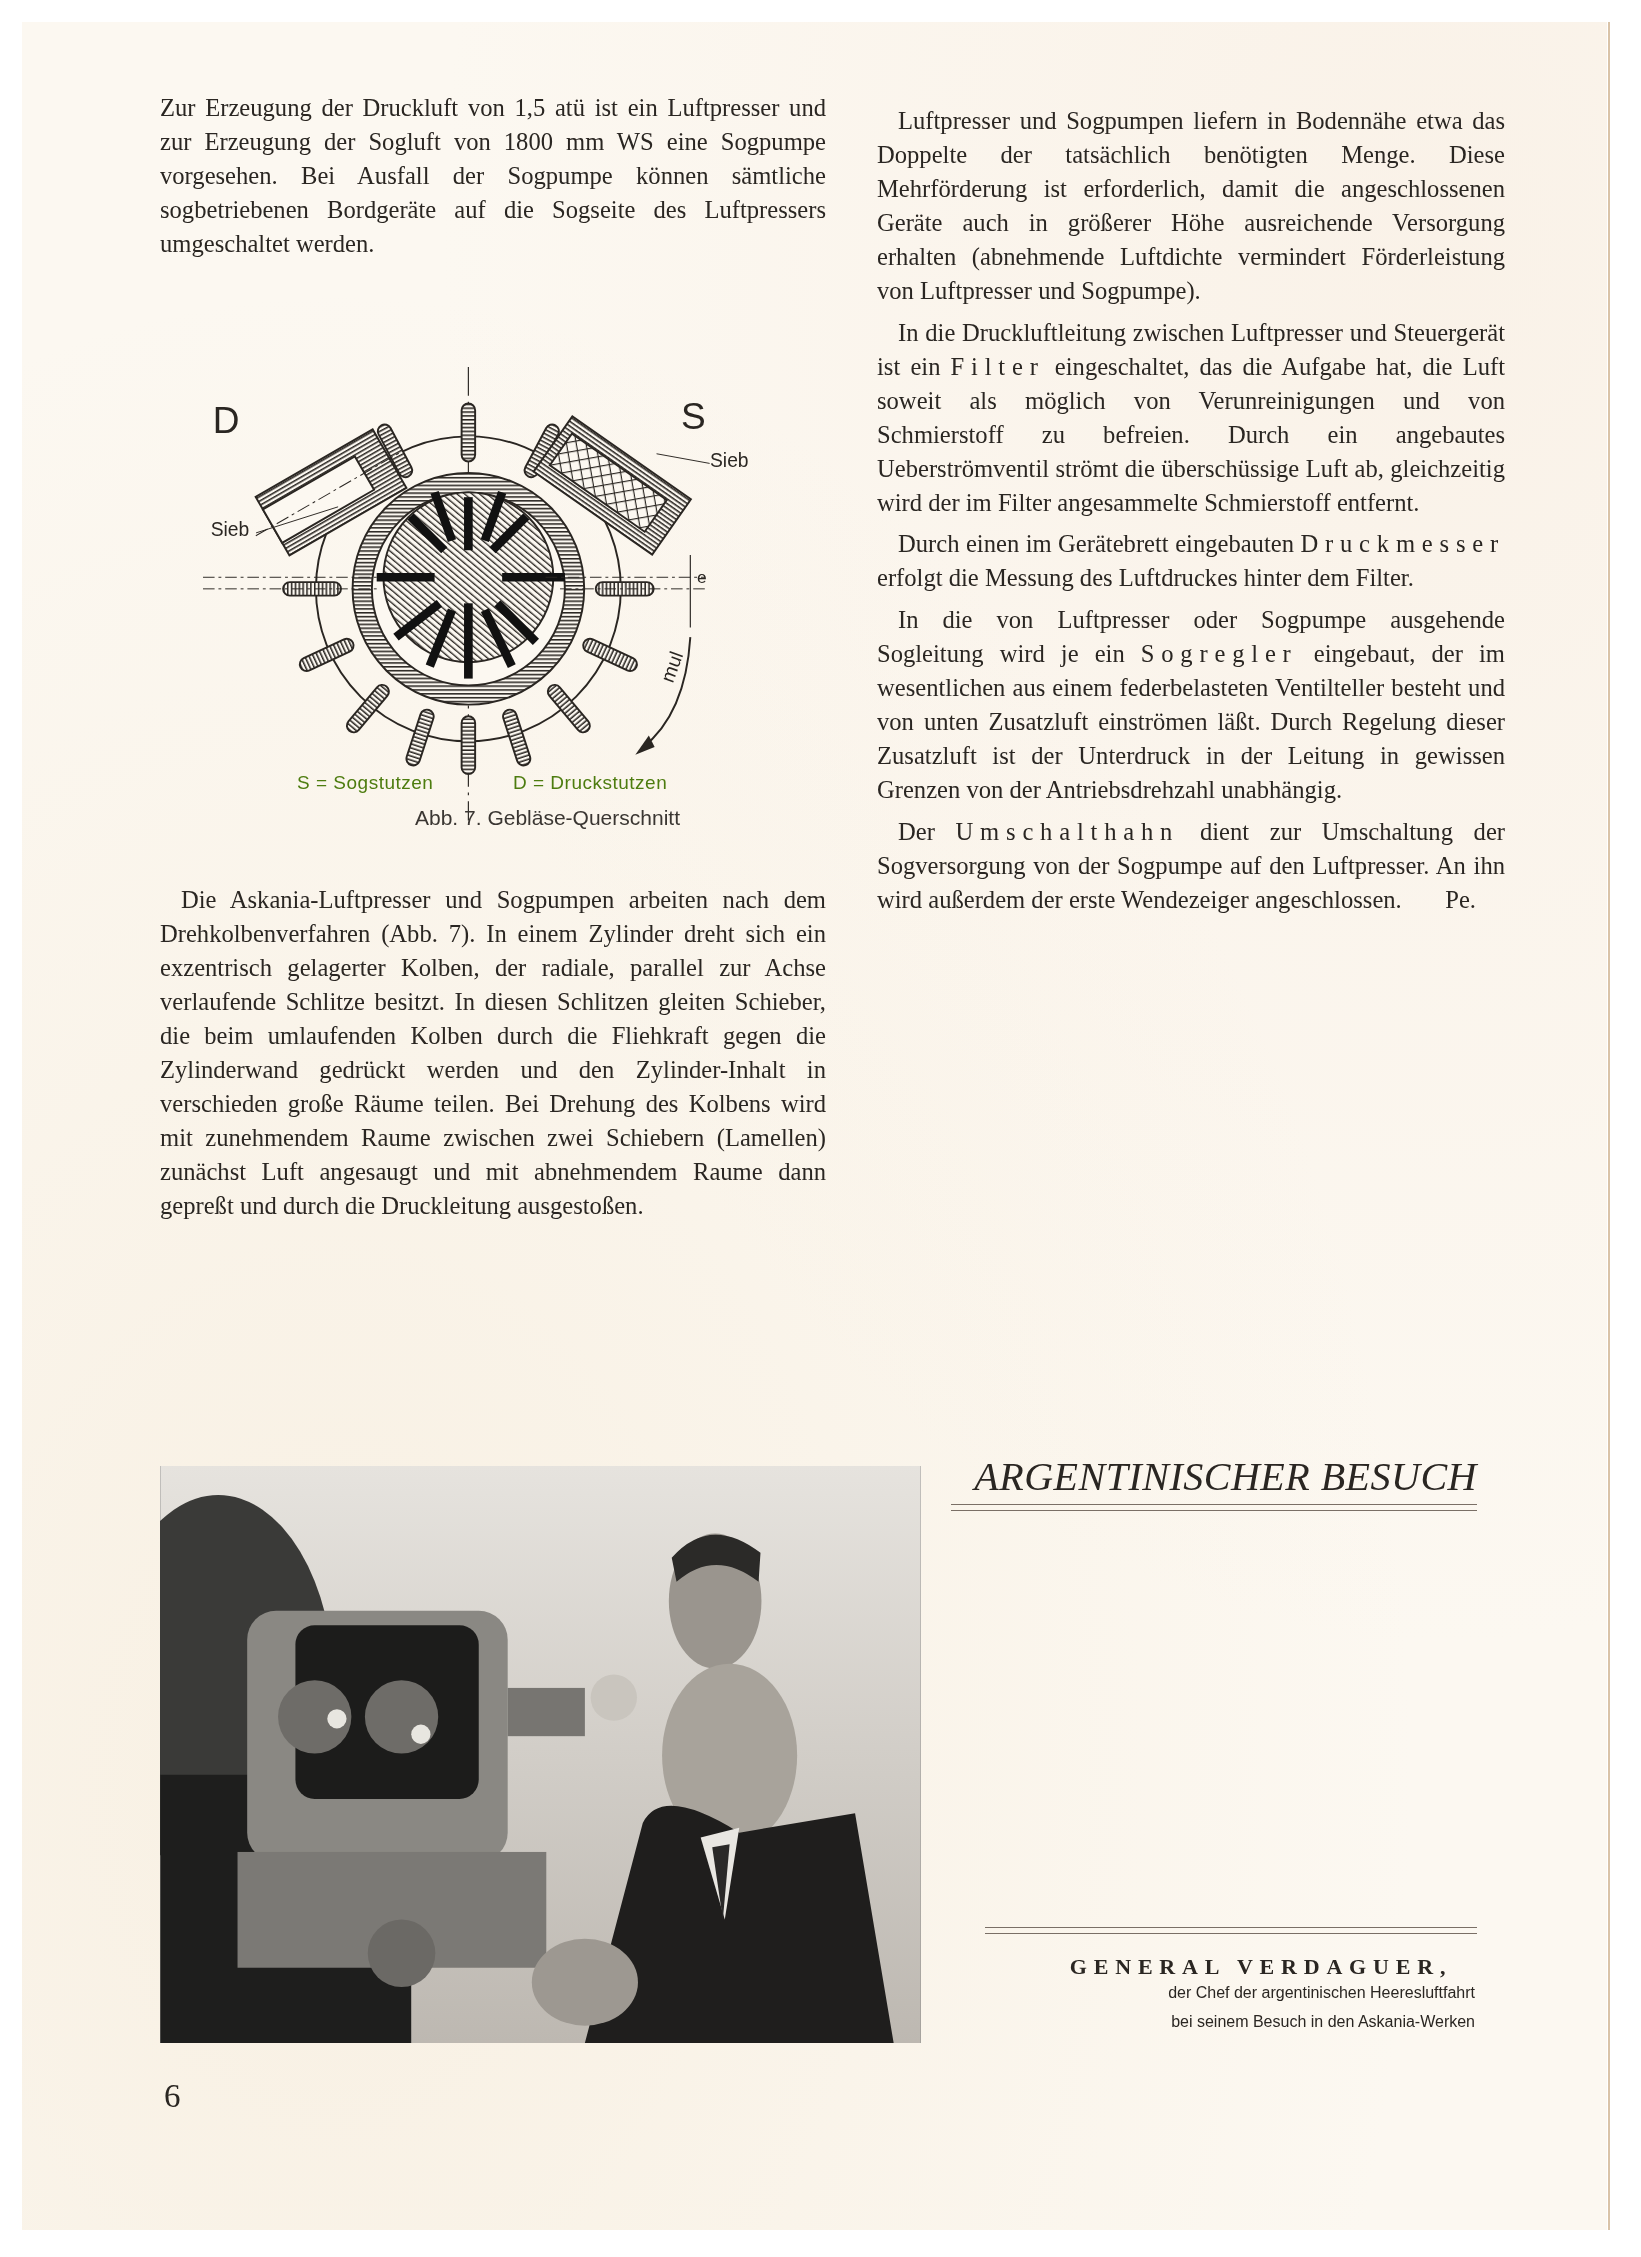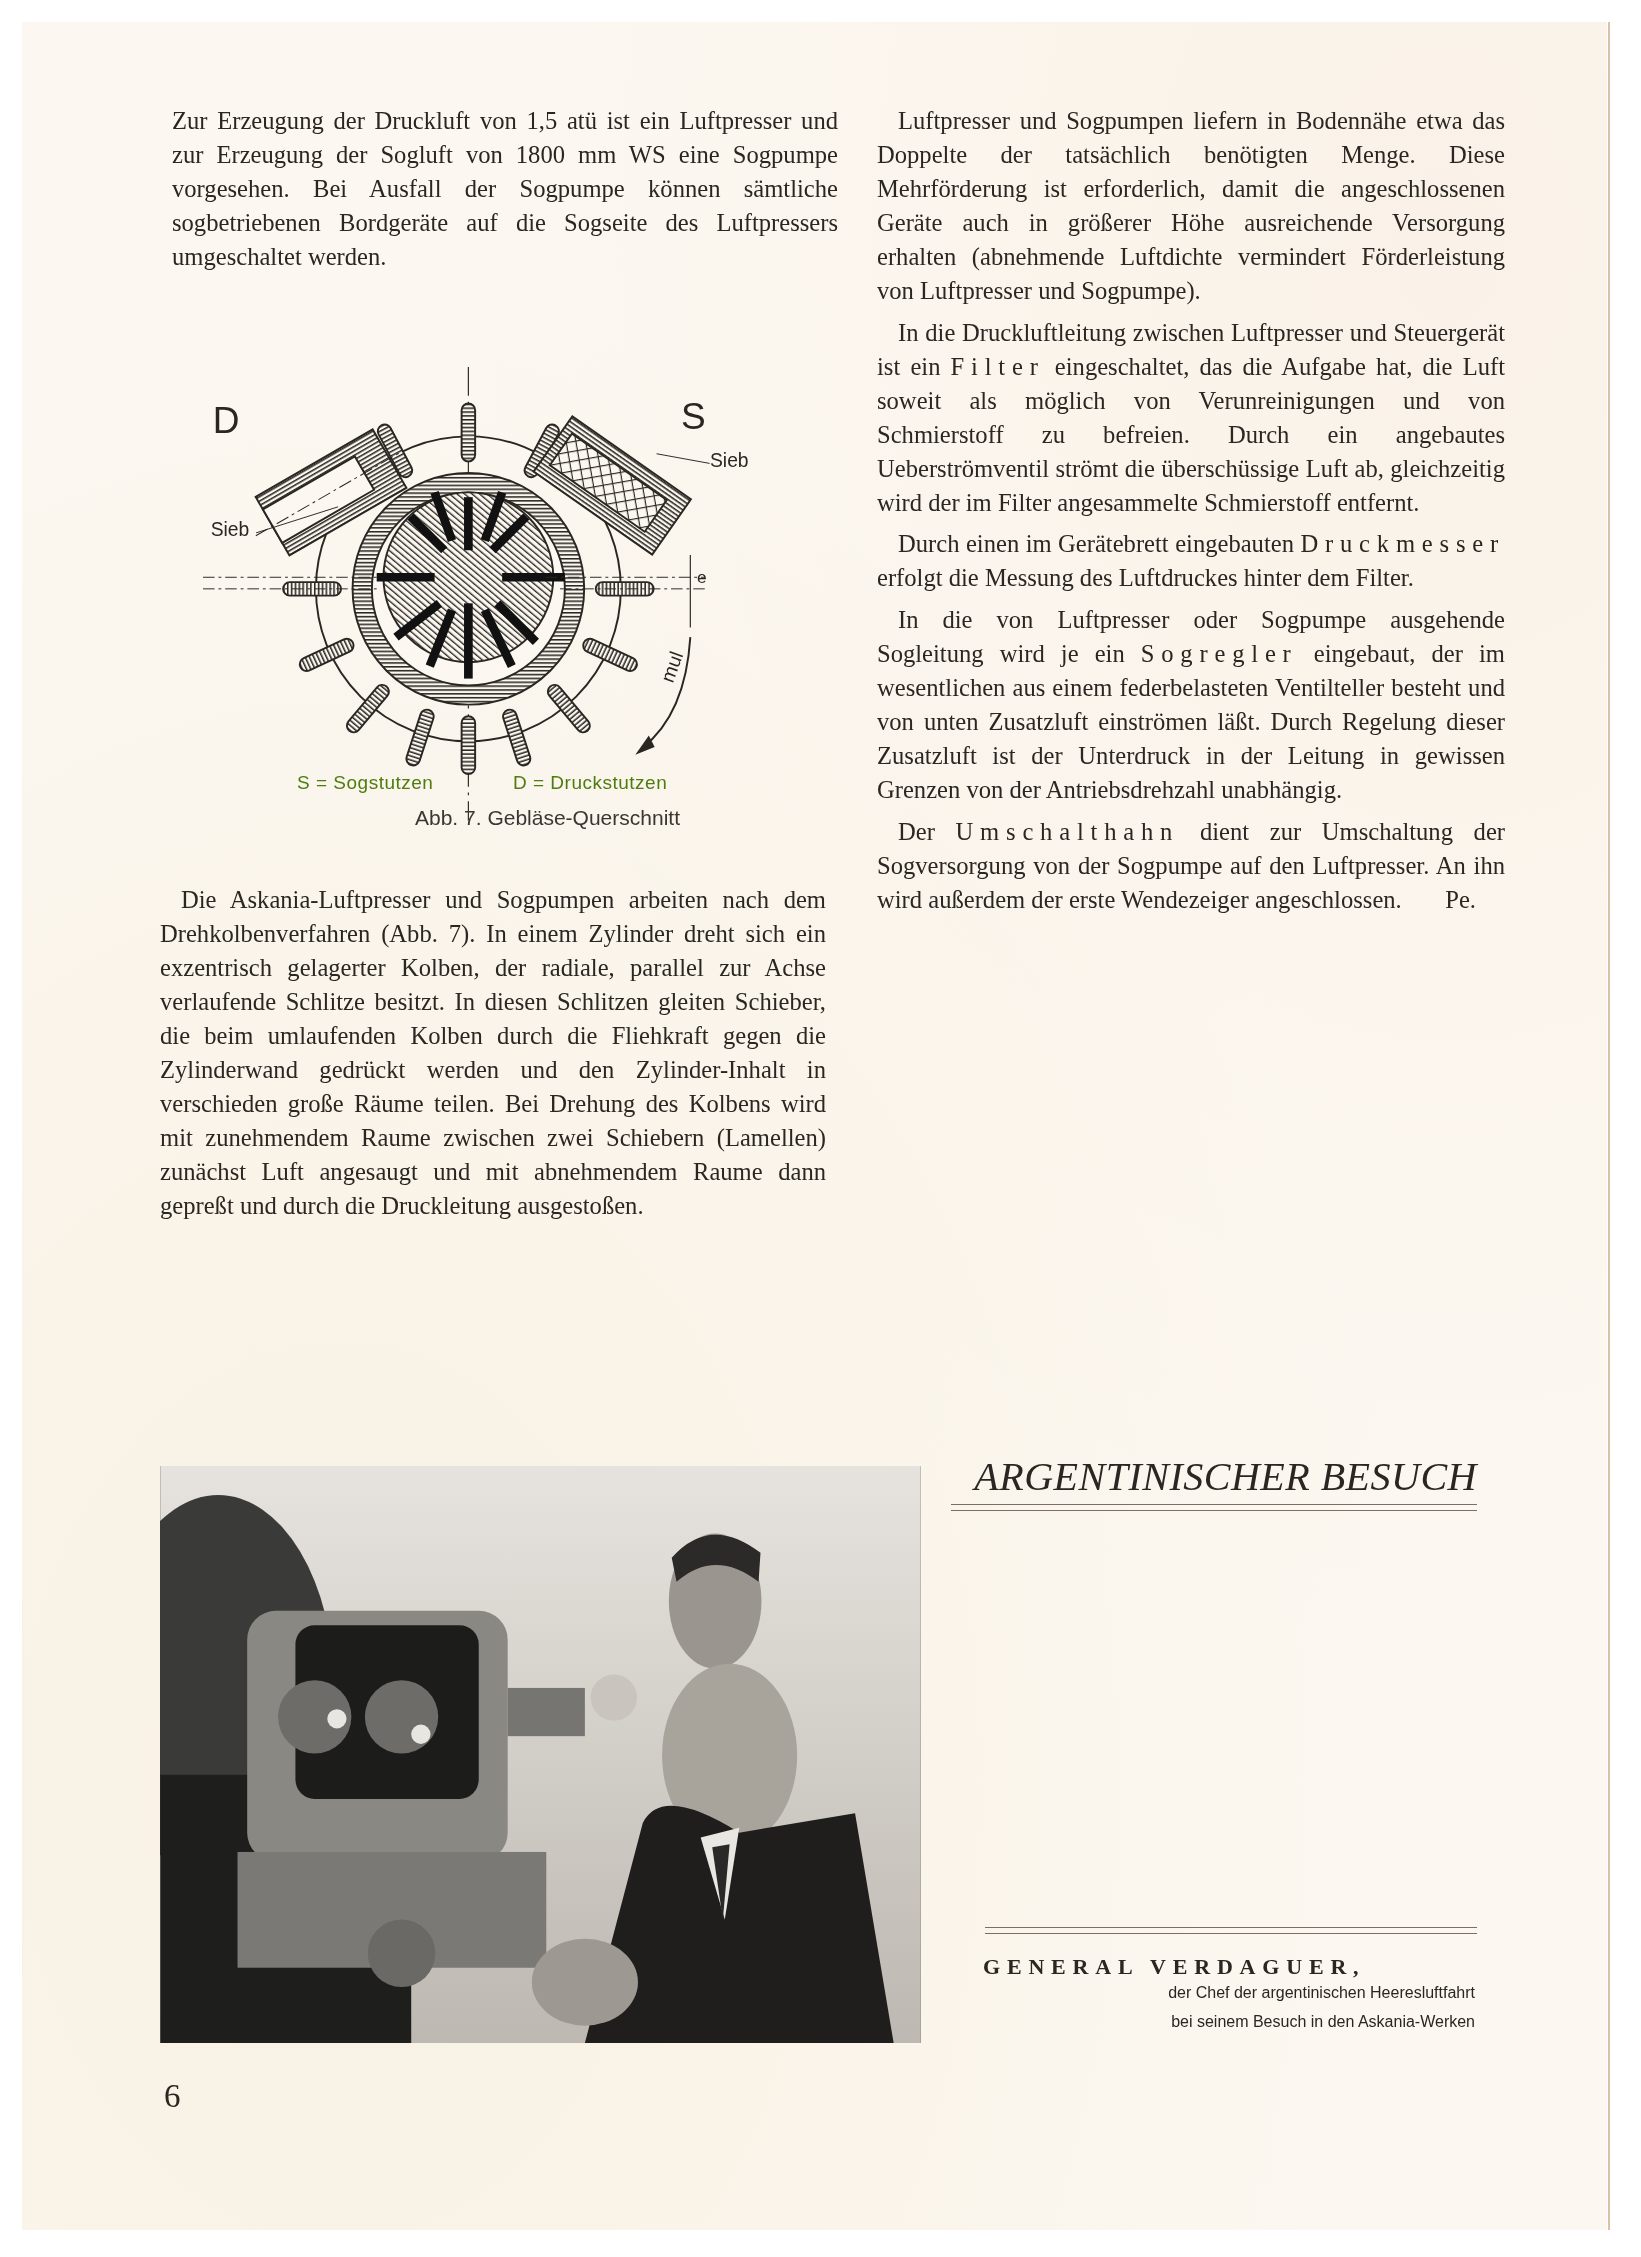--- a/index.html
+++ b/index.html
@@ -15,21 +15,21 @@
   .page-fold {
     position: absolute; left: 1608px; top: 22px; width: 1.9px; height: 2208px; background: #d9c3a8;
   }
   .col {
     position: absolute; font-family: "Liberation Serif", serif; color: #2a2622;
     font-size: 24.6px; line-height: 34px; text-align: justify;
   }
   .col p { margin: 0; }
   .col p.indent { text-indent: 21px; }
   .col p + p { margin-top: 7.7px; }
-  .col-left { left: 160px; top: 104px; width: 666px; margin-left: 12px; }
+  .col-left { left: 160px; top: 91px; width: 666px; }
   .col-right { left: 877px; top: 104px; width: 628px; }
   .col-left-lower { left: 160px; top: 883px; width: 666px; }
   .sp { letter-spacing: 6.8px; }
 
   .figure { position: absolute; left: 203px; top: 357px; width: 579px; height: 483px; }
   .fig-label {
     position: absolute; font-family: "Liberation Sans", sans-serif; color: #2a2622;
   }
   .fig-caption {
     position: absolute; left: 415px; top: 806px; font-family: "Liberation Sans", sans-serif;
@@ -42,23 +42,23 @@
     background: #777;
     overflow: hidden;
   }
   .heading {
     position: absolute; left: 951px; top: 1453px; width: 526px;
     font-family: "Liberation Serif", serif; font-style: italic; font-size: 40px; color: #2a2622;
     text-align: right; letter-spacing: 0.5px;
   }
   .rule { position: absolute; height: 1px; background: #7a6f66; }
   .caption-title {
-    position: absolute; left: 983px; top: 1954px; width: 492px;
+    position: absolute; left: 1015px; top: 1954px; width: 492px;
     font-family: "Liberation Serif", serif; font-weight: bold; font-size: 22px; letter-spacing: 6.8px;
-    color: #2a2622; text-align: left;
+    color: #2a2622; text-align: center;
   }
   .caption-sub {
     position: absolute; left: 983px; width: 492px; font-family: "Liberation Sans", sans-serif;
     font-size: 16px; color: #2a2622; text-align: right;
   }
   .page-number {
     position: absolute; left: 164px; top: 2078px; font-family: "Liberation Serif", serif;
     font-size: 33px; color: #2a2622;
   }
 </style>

